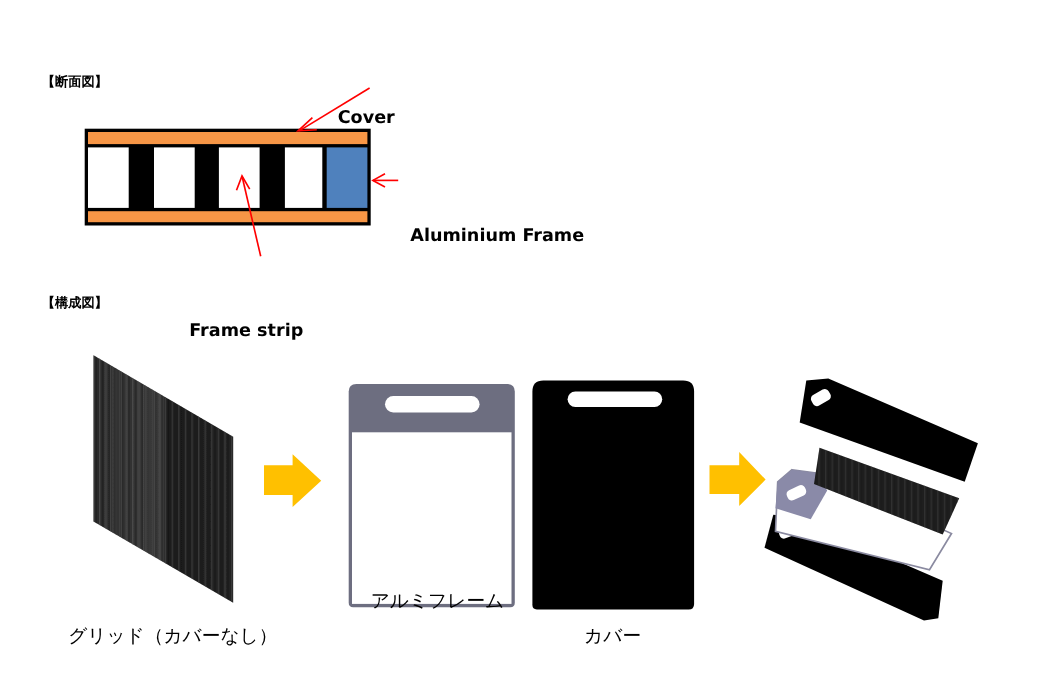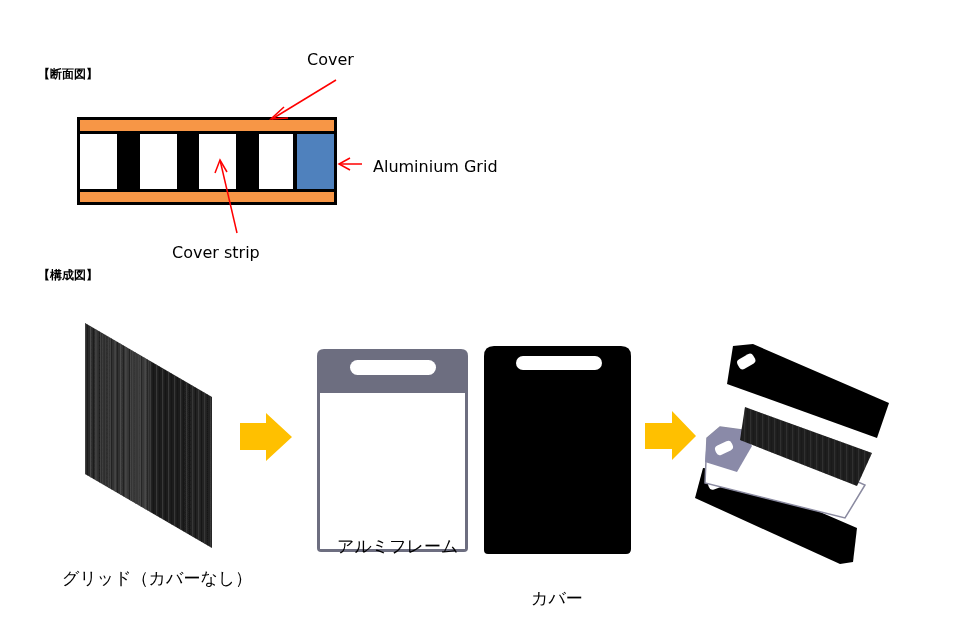--- a/index.html
+++ b/index.html
@@ -1,32 +1,32 @@
 <!DOCTYPE html>
 <html><head>
 <meta charset="utf-8">
 <style>
   html, body { margin: 0; padding: 0; background: #ffffff; }
   body { width: 956px; height: 631px; position: relative; overflow: hidden;
          font-family: "DejaVu Sans", "Liberation Sans", sans-serif; color: #000; }
   .abs { position: absolute; }
   .heading { font-weight: bold; font-size: 12px; letter-spacing: 0px; }
-  .en-label { font-weight: normal; font-size: 16px; font-family: "DejaVu Sans", sans-serif; }
+  .en-label { font-weight: bold; font-size: 16px; font-family: "DejaVu Sans", sans-serif; margin-top: 47px; }
   .jp-label { font-size: 17px; font-family: Liberation Serif, serif; }
   svg { position: absolute; left: 0; top: 0; }
 </style>
 </head>
 <body>
 
 <div class="abs heading" style="left:38px; top:66px;">【断面図】</div>
 <div class="abs heading" style="left:38px; top:267px;">【構成図】</div>
 
 <div class="abs en-label" style="left:307px; top:50px;">Cover</div>
-<div class="abs en-label" style="left:373px; top:157px;">Aluminium Grid</div>
-<div class="abs en-label" style="left:172px; top:243px;">Cover strip</div>
+<div class="abs en-label" style="left:373px; top:157px;">Aluminium Frame</div>
+<div class="abs en-label" style="left:172px; top:243px;">Frame strip</div>
 
 <svg width="956" height="631">
   <defs>
     <linearGradient id="gridGrad" x1="0" x2="1" y1="0" y2="0">
       <stop offset="0" stop-color="#2a2a2a"></stop>
       <stop offset="0.5" stop-color="#3a3a3a"></stop>
       <stop offset="0.52" stop-color="#1c1c1c"></stop>
       <stop offset="1" stop-color="#222"></stop>
     </linearGradient>
     <pattern id="stripes" width="6" height="10" patternUnits="userSpaceOnUse">
@@ -99,13 +99,13 @@
     <polygon points="745,407 872,453 857,486 740,440" fill="#1e1e1e"></polygon>
     <polygon points="745,407 872,453 857,486 740,440" fill="url(#stripes)" opacity="0.7"></polygon>
 
     <polygon points="733,346 753,344 889,403 877,438 727,384" fill="#000"></polygon>
     <rect x="737" y="356" width="18" height="11" rx="4" fill="#fff" transform="rotate(-30 746 361)"></rect>
   </g>
 </svg>
 
 <div class="abs jp-label" style="left:62px; top:567px;">グリッド（カバーなし）</div>
 <div class="abs jp-label" style="left:337px; top:535px;">アルミフレーム</div>
-<div class="abs jp-label" style="left:531px; top:567px;margin-top:20px;">カバー</div>
+<div class="abs jp-label" style="left:531px; top:567px;">カバー</div>
 
 </body></html>

